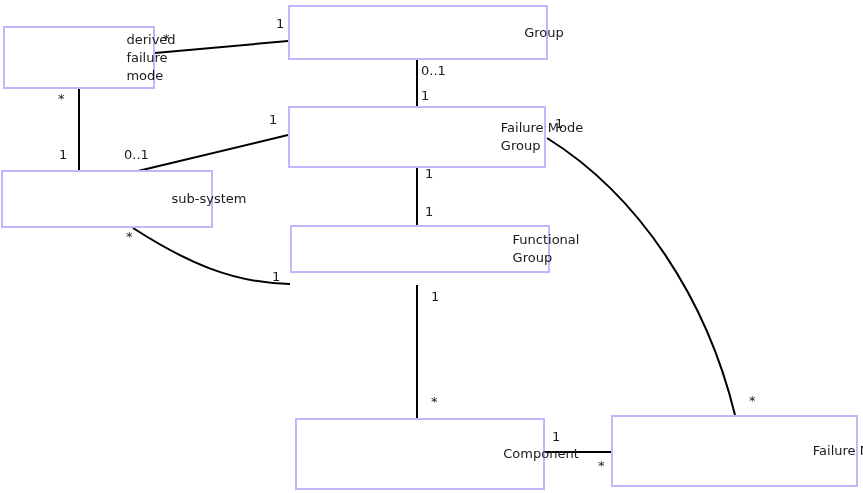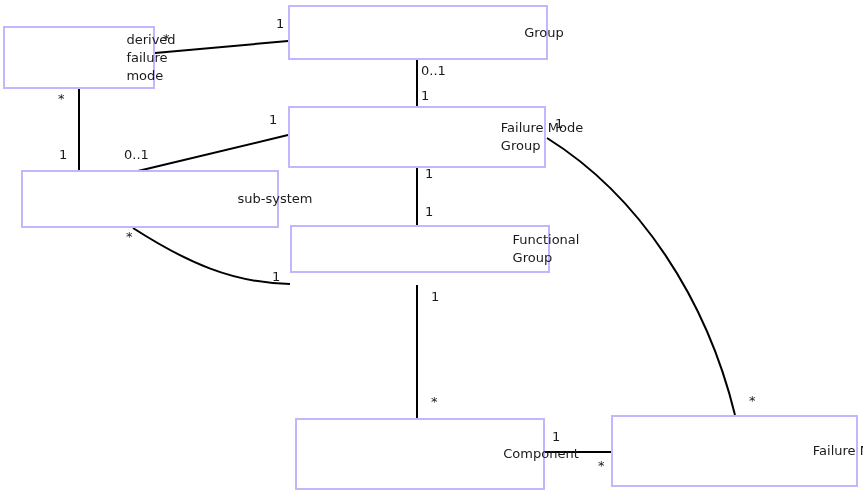--- a/index.html
+++ b/index.html
@@ -73,21 +73,21 @@
 failure
 mode</div>
       </div>
       <div class="node" style="left: 288px; top: 5px; width: 260px; height: 55px;">
         <div class="node-label">Group</div>
       </div>
       <div class="node" style="left: 288px; top: 106px; width: 258px; height: 62px;">
         <div class="node-label">Failure Mode
 Group</div>
       </div>
-      <div class="node" style="left: 1px; top: 170px; width: 258px; height: 58px; margin-left: 20px;">
+      <div class="node" style="left: 1px; top: 170px; width: 212px; height: 58px;">
         <div class="node-label">sub-system</div>
       </div>
       <div class="node" style="left: 290px; top: 225px; width: 260px; height: 48px;">
         <div class="node-label">Functional
 Group</div>
       </div>
       <div class="node" style="left: 295px; top: 418px; width: 250px; height: 72px; justify-content: center;">
         <div class="node-label">Component</div>
       </div>
       <div class="node" style="left: 611px; top: 415px; width: 247px; height: 72px;">

